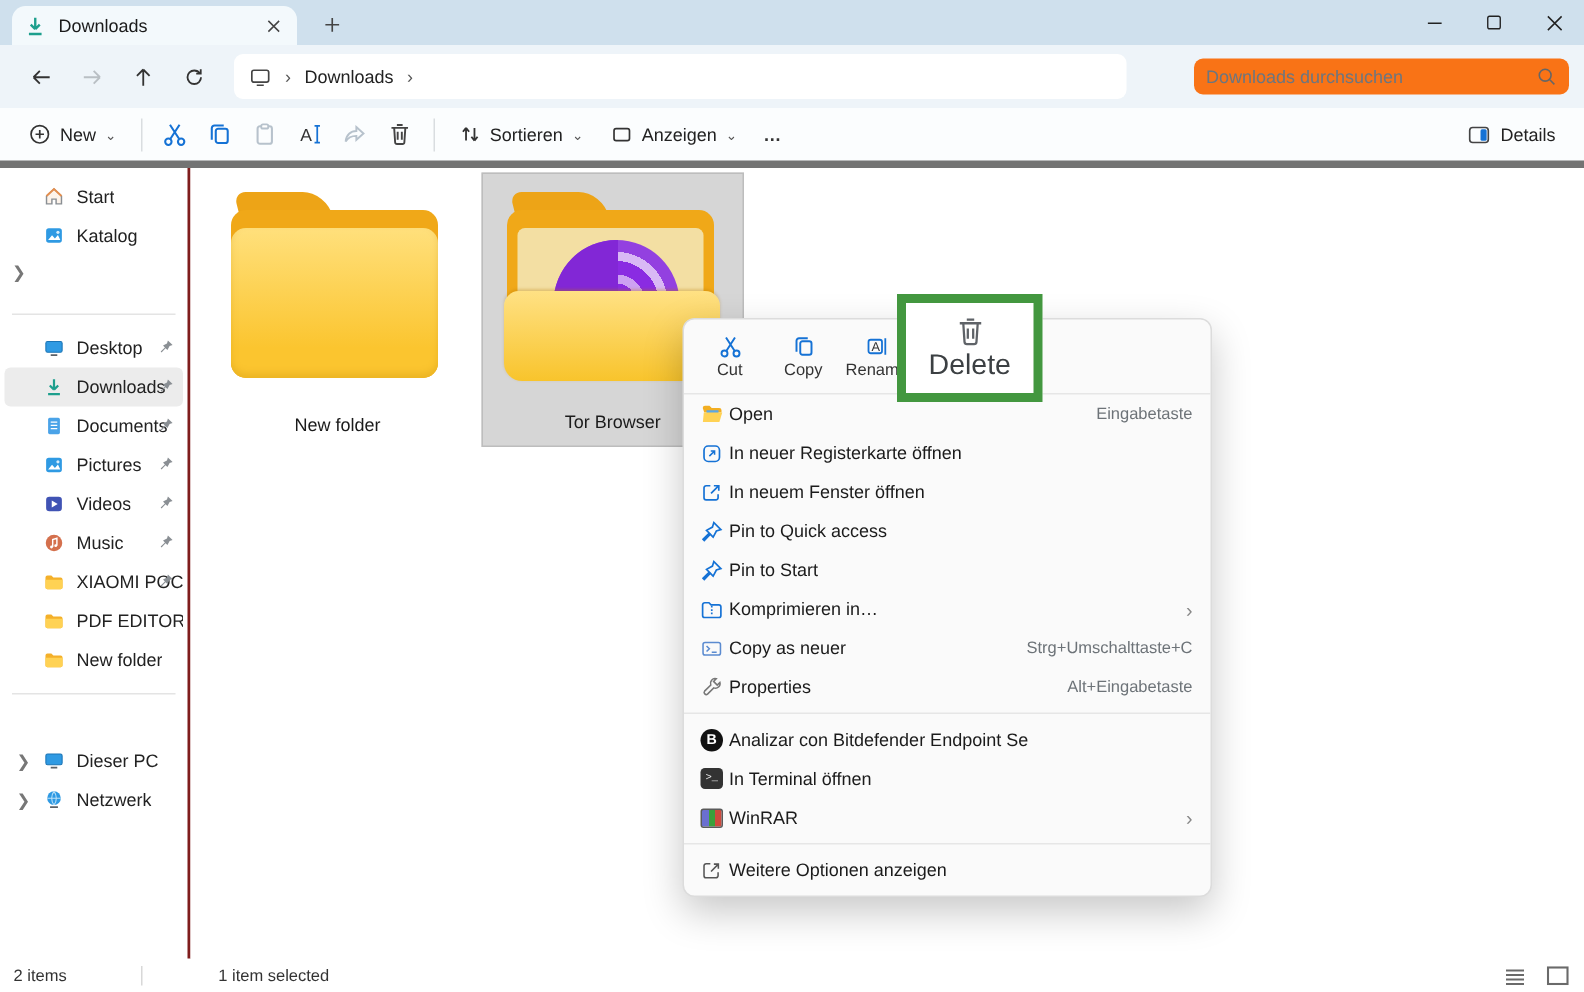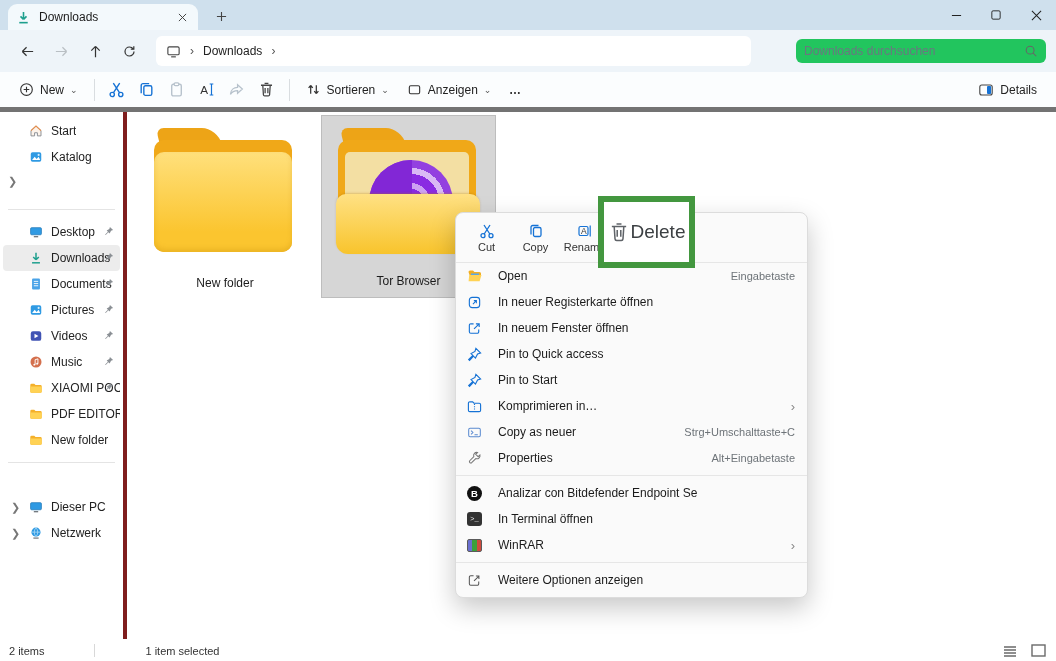--- a/index.html
+++ b/index.html
@@ -15,36 +15,36 @@
   .newtab-btn { position:absolute; left:210px; top:6px; width:22px; height:20px; display:flex; align-items:center; justify-content:center; }
   .win-controls { position:absolute; right:0; top:0; height:30px; display:flex; }
   .win-btn { width:40px; height:30px; display:flex; align-items:center; justify-content:center; }
 
   
   .navbar { height:42px; background:#eef4f9; display:flex; align-items:center; padding:0 10px; }
   .nav-btn { width:34px; height:30px; display:flex; align-items:center; justify-content:center; border-radius:5px; }
   .crumbbar { width:595px; height:30px; background:#fff; border-radius:6px; margin-left:10px;
               display:flex; align-items:center; padding:0 10px; gap:9px; }
   .crumb-chev { color:#555; font-size:12px; }
-  .searchbox { margin-left:auto; width:250px; height:24px; background:#22c55e; border-radius:6px;
+  .searchbox { margin-left:auto; width:250px; height:24px; background:#f97316; border-radius:6px;
                display:flex; align-items:center; padding:0 8px; }
   .searchbox input { border:none; outline:none; flex:1; font-size:12px; font-family:"Liberation Sans",sans-serif; color:#333; background:transparent; }
   .searchbox input::placeholder { color:#6b7680; }
 
   
   .toolbar { height:40px; background:#fbfdfe; border-bottom:5px solid #737373; display:flex; align-items:center; padding:0 10px; }
   .tb-btn { height:30px; display:flex; align-items:center; gap:6px; padding:0 9px; border-radius:5px; }
   .tb-icon { width:30px; height:30px; display:flex; align-items:center; justify-content:center; border-radius:5px; }
   .tb-sep { width:1px; height:22px; background:#d9dde0; margin:0 7px; }
   .chev-down { font-size:9px; color:#555; }
   .tb-details { margin-left:auto; }
 
   
   .content { display:flex; height:527px; }
-  .sidebar { width:127px; border-right:4px solid #7f1d1d; padding-top:6px; position:relative; }
+  .sidebar { width:127px; border-right:2px solid #7f1d1d; padding-top:6px; position:relative; }
   .side-item { height:26px; display:flex; align-items:center; gap:8px; padding-left:26px; position:relative; border-radius:4px; margin:0 3px; }
   .side-item.selected { background:#ececec; }
   .side-item .pin { position:absolute; right:6px; top:7px; }
   .side-chevron { position:absolute; left:8px; top:5px; color:#777; font-size:11px; }
   .side-divider { height:1px; background:#e4e4e4; margin:9px 8px; }
   .side-gap { height:22px; }
   .side-label { white-space:nowrap; overflow:hidden; }
 
   .main { flex:1; position:relative; background:#fff; }
   .tile { position:absolute; display:flex; flex-direction:column; align-items:center; width:175px; height:183px; }
@@ -61,35 +61,35 @@
       background:radial-gradient(circle at 50% 50%, #8a2be2 0 13px, #cda1f2 13px 19px, #8a2be2 19px 28px, #d9b8f5 28px 34px, #9340e0 34px 44px); }
   .tor-circle::after { content:""; position:absolute; left:0; top:0; width:52%; height:100%; background:#8227d6; border-radius:44px 0 0 44px; }
   .fb-openfront { position:absolute; left:-2px; right:0; bottom:2px; height:60px; background:linear-gradient(180deg,#ffe184,#f8c42c); border-radius:10px 10px 12px 12px; box-shadow:0 -1px 2px rgba(180,120,0,.3); }
 
   
   .ctxmenu { position:absolute; left:455px; top:212px; width:353px; background:#fafafa; border:1px solid #dcdcdc;
              border-radius:8px; box-shadow:0 10px 26px rgba(0,0,0,.22); z-index:40; padding-bottom:4px; }
   .quickrow { height:50px; display:flex; align-items:center; padding:0 6px; border-bottom:1px solid #e6e6e6; }
   .quick-btn { width:49px; height:46px; display:flex; flex-direction:column; align-items:center; justify-content:center; gap:2px; border-radius:5px; }
   .quick-btn .qlabel { font-size:11px; color:#333; }
-  .menu-item { height:26px; display:flex; align-items:center; padding:0 12px 0 10px; gap:15px; }
+  .menu-item { height:26px; display:flex; align-items:center; padding:0 12px 0 10px; gap:3px; }
   .mi-icon { width:17px; height:17px; display:flex; align-items:center; justify-content:center; flex-shrink:0; }
   .mi-label { flex:1; white-space:nowrap; overflow:hidden; color:#1b1b1b; }
   .mi-shortcut { font-size:11px; color:#6d7378; }
   .mi-sub { color:#888; font-size:13px; }
   .mdiv { height:1px; background:#e6e6e6; margin:4px 0; }
 
   .bd-circle { width:15px; height:15px; border-radius:50%; background:#111; color:#fff; font-size:9.5px; font-weight:bold; display:flex; align-items:center; justify-content:center; }
   .term-box { width:15px; height:14px; border-radius:3px; background:#333; color:#eee; font-size:7px; font-family:"Liberation Mono",monospace; display:flex; align-items:center; justify-content:center; }
   .winrar-box { width:15px; height:13px; border:1px solid #5a5a5a; border-radius:2px;
       background:linear-gradient(90deg,#6a6fd0 0 34%,#3ba03b 34% 67%,#cf4a3e 67% 100%); }
 
   
   .annotation-box { position:absolute; left:598px; top:196px; width:97px; height:72px; border:6px solid #43973f;
-      background:#fff; z-index:60; display:flex; flex-direction:row; align-items:center; justify-content:center; gap:1px; }
+      background:#fff; z-index:60; display:flex; flex-direction:column; align-items:center; justify-content:center; gap:1px; }
   .annotation-box .alabel { font-size:19px; color:#3c4043; }
 
   
   .statusbar { position:absolute; left:0; right:0; bottom:0; height:21px; display:flex; align-items:center;
                padding:0 9px; font-size:11px; color:#333; background:#fff;gap:41px; }
   .sb-sep { width:1px; height:13px; background:#d8d8d8; margin:0 9px; }
   .sb-views { margin-left:auto; display:flex; gap:10px; align-items:center; }
   .sb-view-btn { width:18px; height:16px; display:flex; align-items:center; justify-content:center; }
 
   svg { display:block; }

